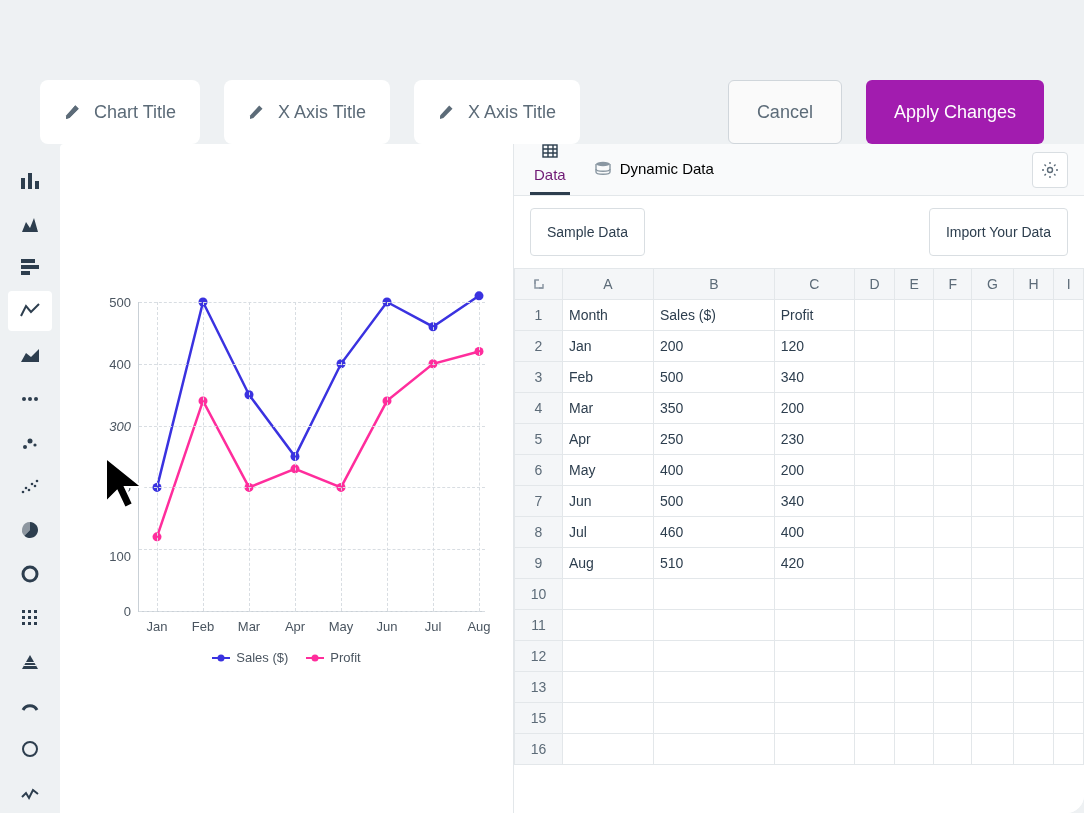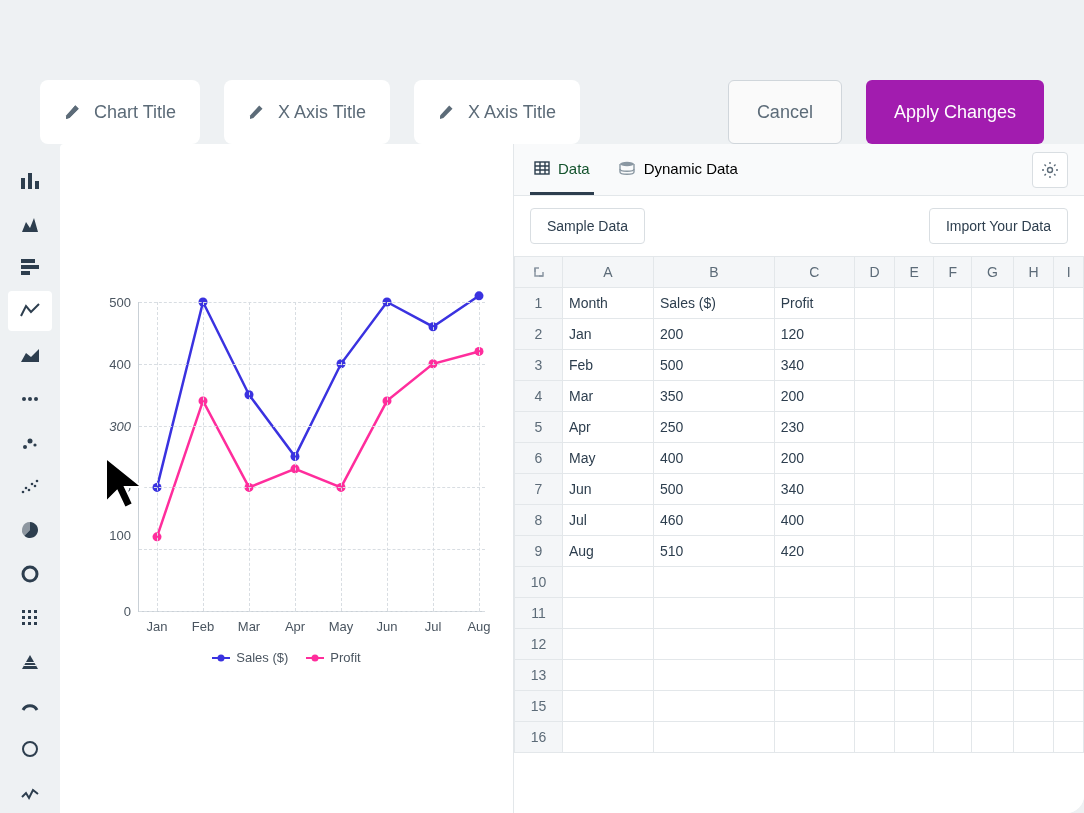--- a/index.html
+++ b/index.html
@@ -184,40 +184,40 @@
     display: flex;
     align-items: center;
     gap: 8px;
     font-size: 15px;
     color: #000000;
     height: 100%;
     padding: 0 4px;
     cursor: pointer;
     border-bottom: 3px solid transparent;
   }
-  .data-tab.active { color: #14532d; border-bottom-color: #2d3e4e; }
+  .data-tab.active { color: #701a75; border-bottom-color: #2d3e4e; flex-direction: column; }
   .data-tabs .flex { flex:1; }
   .gear-btn {
     width: 36px; height: 36px;
     border: 1px solid #d9dee2;
     border-radius: 4px;
     background: #fff;
     display: flex; align-items: center; justify-content: center;
     cursor: pointer;
     color: #5c6b78;
   }
 
   .data-toolbar {
     display: flex;
     justify-content: space-between;
     padding: 12px 16px;
     background: #fff;
   }
   .small-btn {
-    height: 36px;
+    height: 48px;
     padding: 0 16px;
     border: 1px solid #d9dee2;
     border-radius: 4px;
     background: #fff;
     color: #2d3e4e;
     font-size: 14px;
     cursor: pointer;
   }
 
   .grid-wrap {
@@ -412,21 +412,21 @@
               <circle cx="110" cy="185.39999999999998" r="4.5" fill="#ff2d9c"></circle>
               <circle cx="156" cy="166.85999999999999" r="4.5" fill="#ff2d9c"></circle>
               <circle cx="202" cy="185.39999999999998" r="4.5" fill="#ff2d9c"></circle>
               <circle cx="248" cy="98.88" r="4.5" fill="#ff2d9c"></circle>
               <circle cx="294" cy="61.79999999999998" r="4.5" fill="#ff2d9c"></circle>
               <circle cx="340" cy="49.44" r="4.5" fill="#ff2d9c"></circle>
             </svg>
         <div class="grid-h" style="top: 309px;"></div>
             <div class="y-tick" style="top: 309px;">0</div>
             <div class="grid-h" style="top: 247.2px;"></div>
-            <div class="y-tick" style="top: 233px;">100</div>
+            <div class="y-tick" style="top: 254px;">100</div>
             <div class="grid-h" style="top: 185.4px;"></div>
             <div class="y-tick" style="top: 185.4px;">200</div>
             <div class="grid-h" style="top: 123.6px;"></div>
             <div class="y-tick" style="top: 123.6px; font-style: italic;">300</div>
             <div class="grid-h" style="top: 61.8px;"></div>
             <div class="y-tick" style="top: 61.8px;">400</div>
             <div class="grid-h" style="top: 0px;"></div>
             <div class="y-tick" style="top: 0px;">500</div>
             <div class="grid-v" style="left: 18px;"></div>
             <div class="x-tick" style="left: 18px;">Jan</div>

